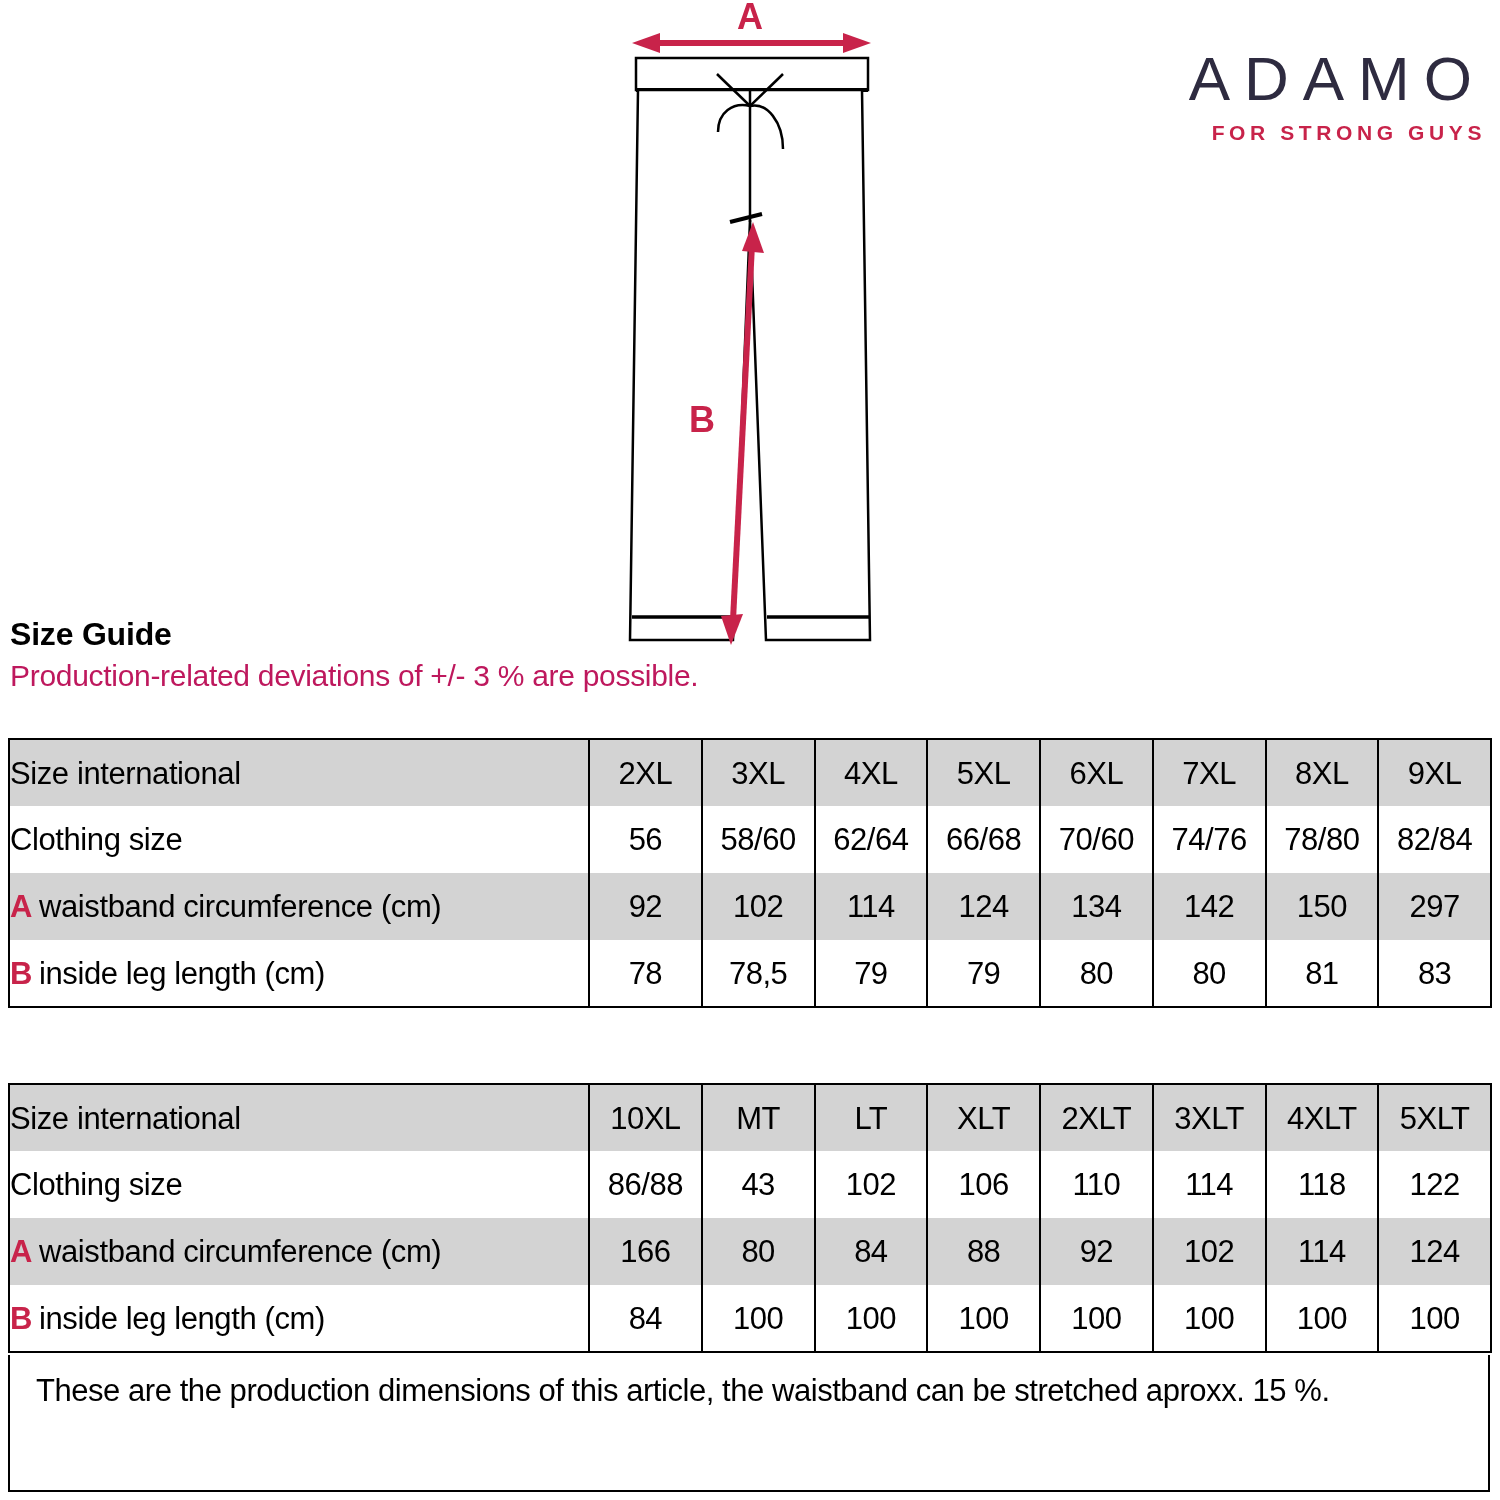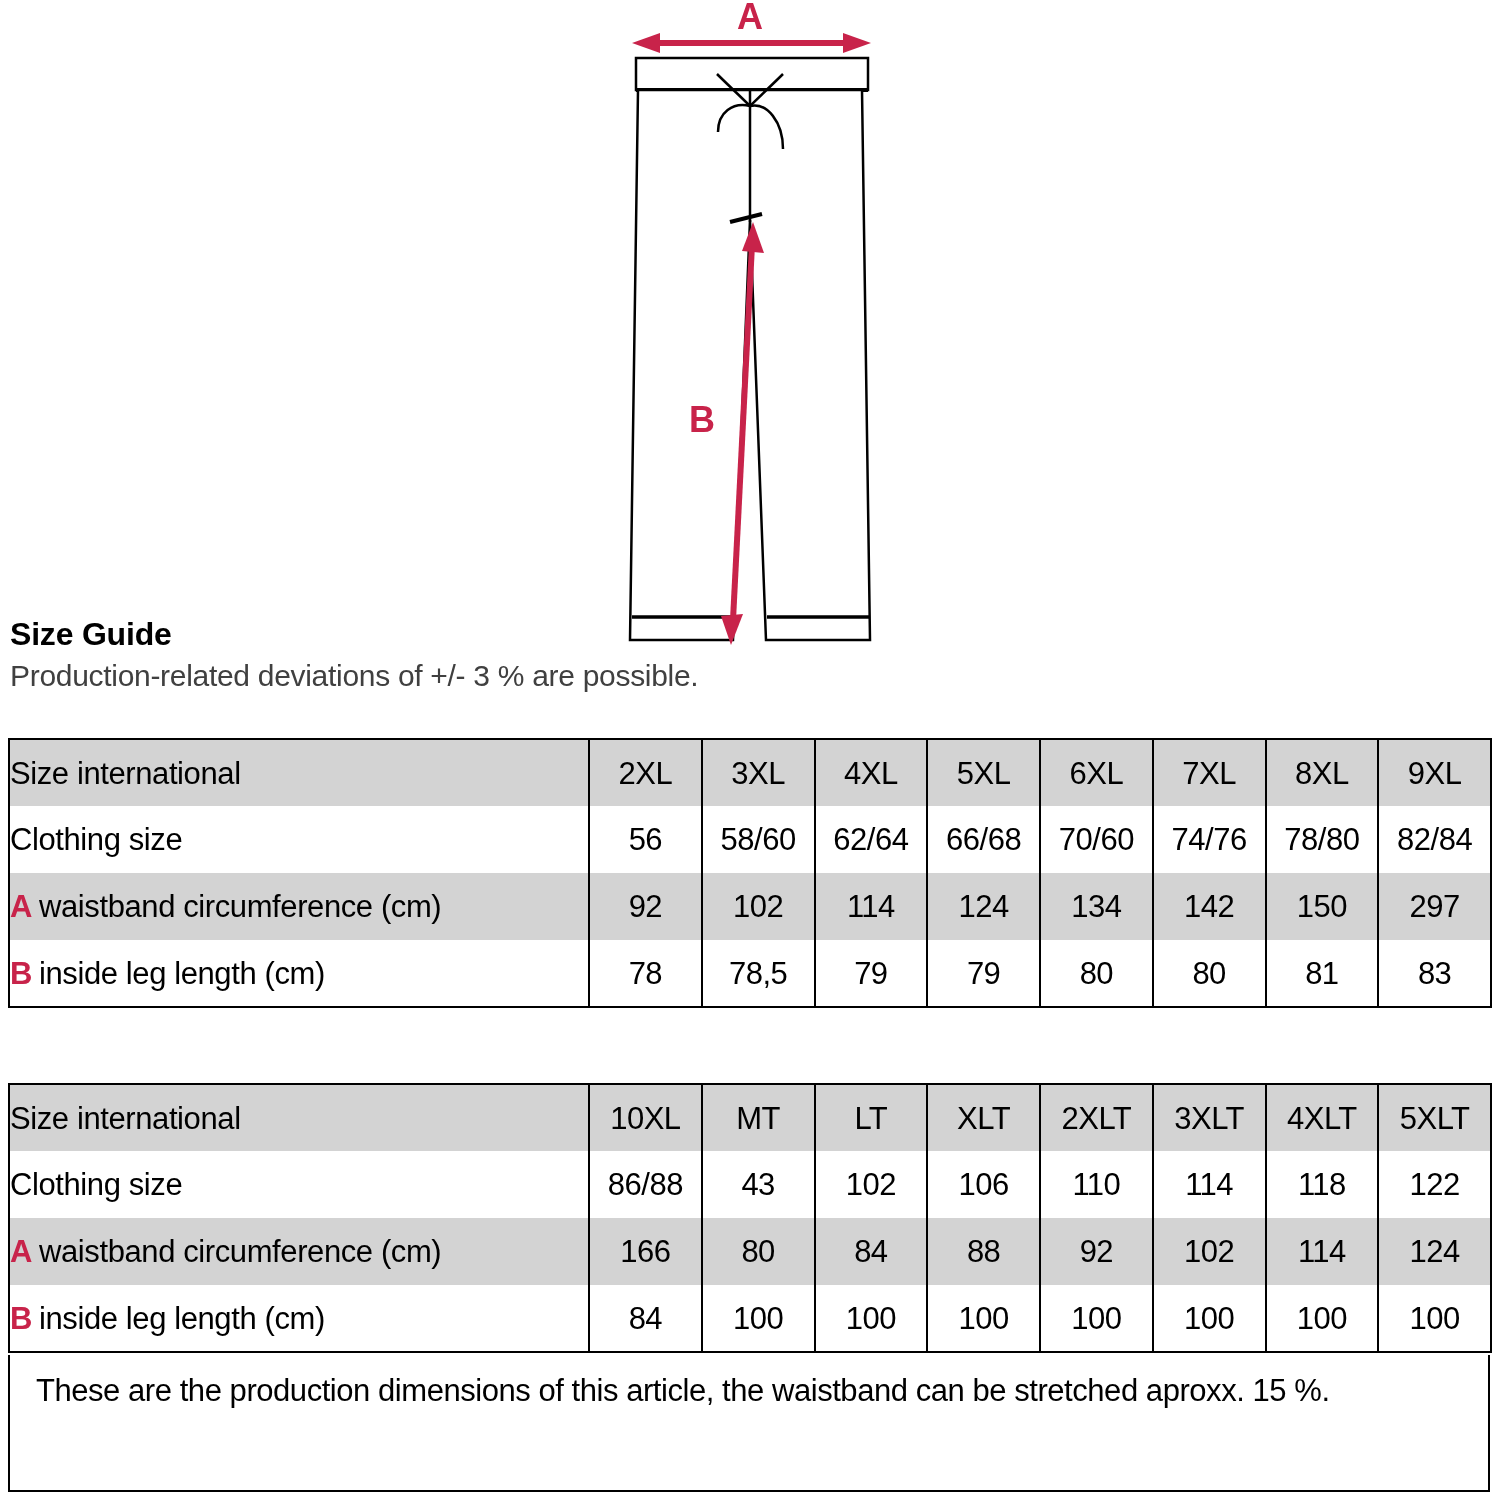--- a/index.html
+++ b/index.html
@@ -58,21 +58,21 @@
   }
   #page-title {
     font-size: 32px;
     font-weight: bold;
     color: #000000;
     line-height: 1.05;
     letter-spacing: -0.2px;
   }
   #page-subtitle {
     font-size: 30px;
-    color: #404040;
+    color: #be185d;
     line-height: 1.1;
     margin-top: 7px;
     letter-spacing: -0.3px;
   }
 
   
   .size-table {
     position: absolute;
     left: 8px;
     width: 1482px;
@@ -124,20 +124,24 @@
     line-height: 1.32;
     color: #000000;
     letter-spacing: -0.45px;
   }
 </style>
 </head>
 <body>
 
 <div id="page">
 
+  <div id="logo">
+    <div id="logo-word">ADAMO</div>
+    <div id="logo-tagline">FOR STRONG GUYS</div>
+  </div>
 
   <div id="pants-figure">
     <svg width="330" height="670" viewBox="0 0 330 670" xmlns="http://www.w3.org/2000/svg">
 
       <g stroke="#000000" fill="#ffffff">
         <rect x="46" y="58" width="232" height="32" stroke-width="2.5"></rect>
         <line x1="46" y1="90" x2="278" y2="90" stroke-width="4"></line>
       </g>
 
       <g stroke="#000000" fill="#ffffff" stroke-width="2.5">

